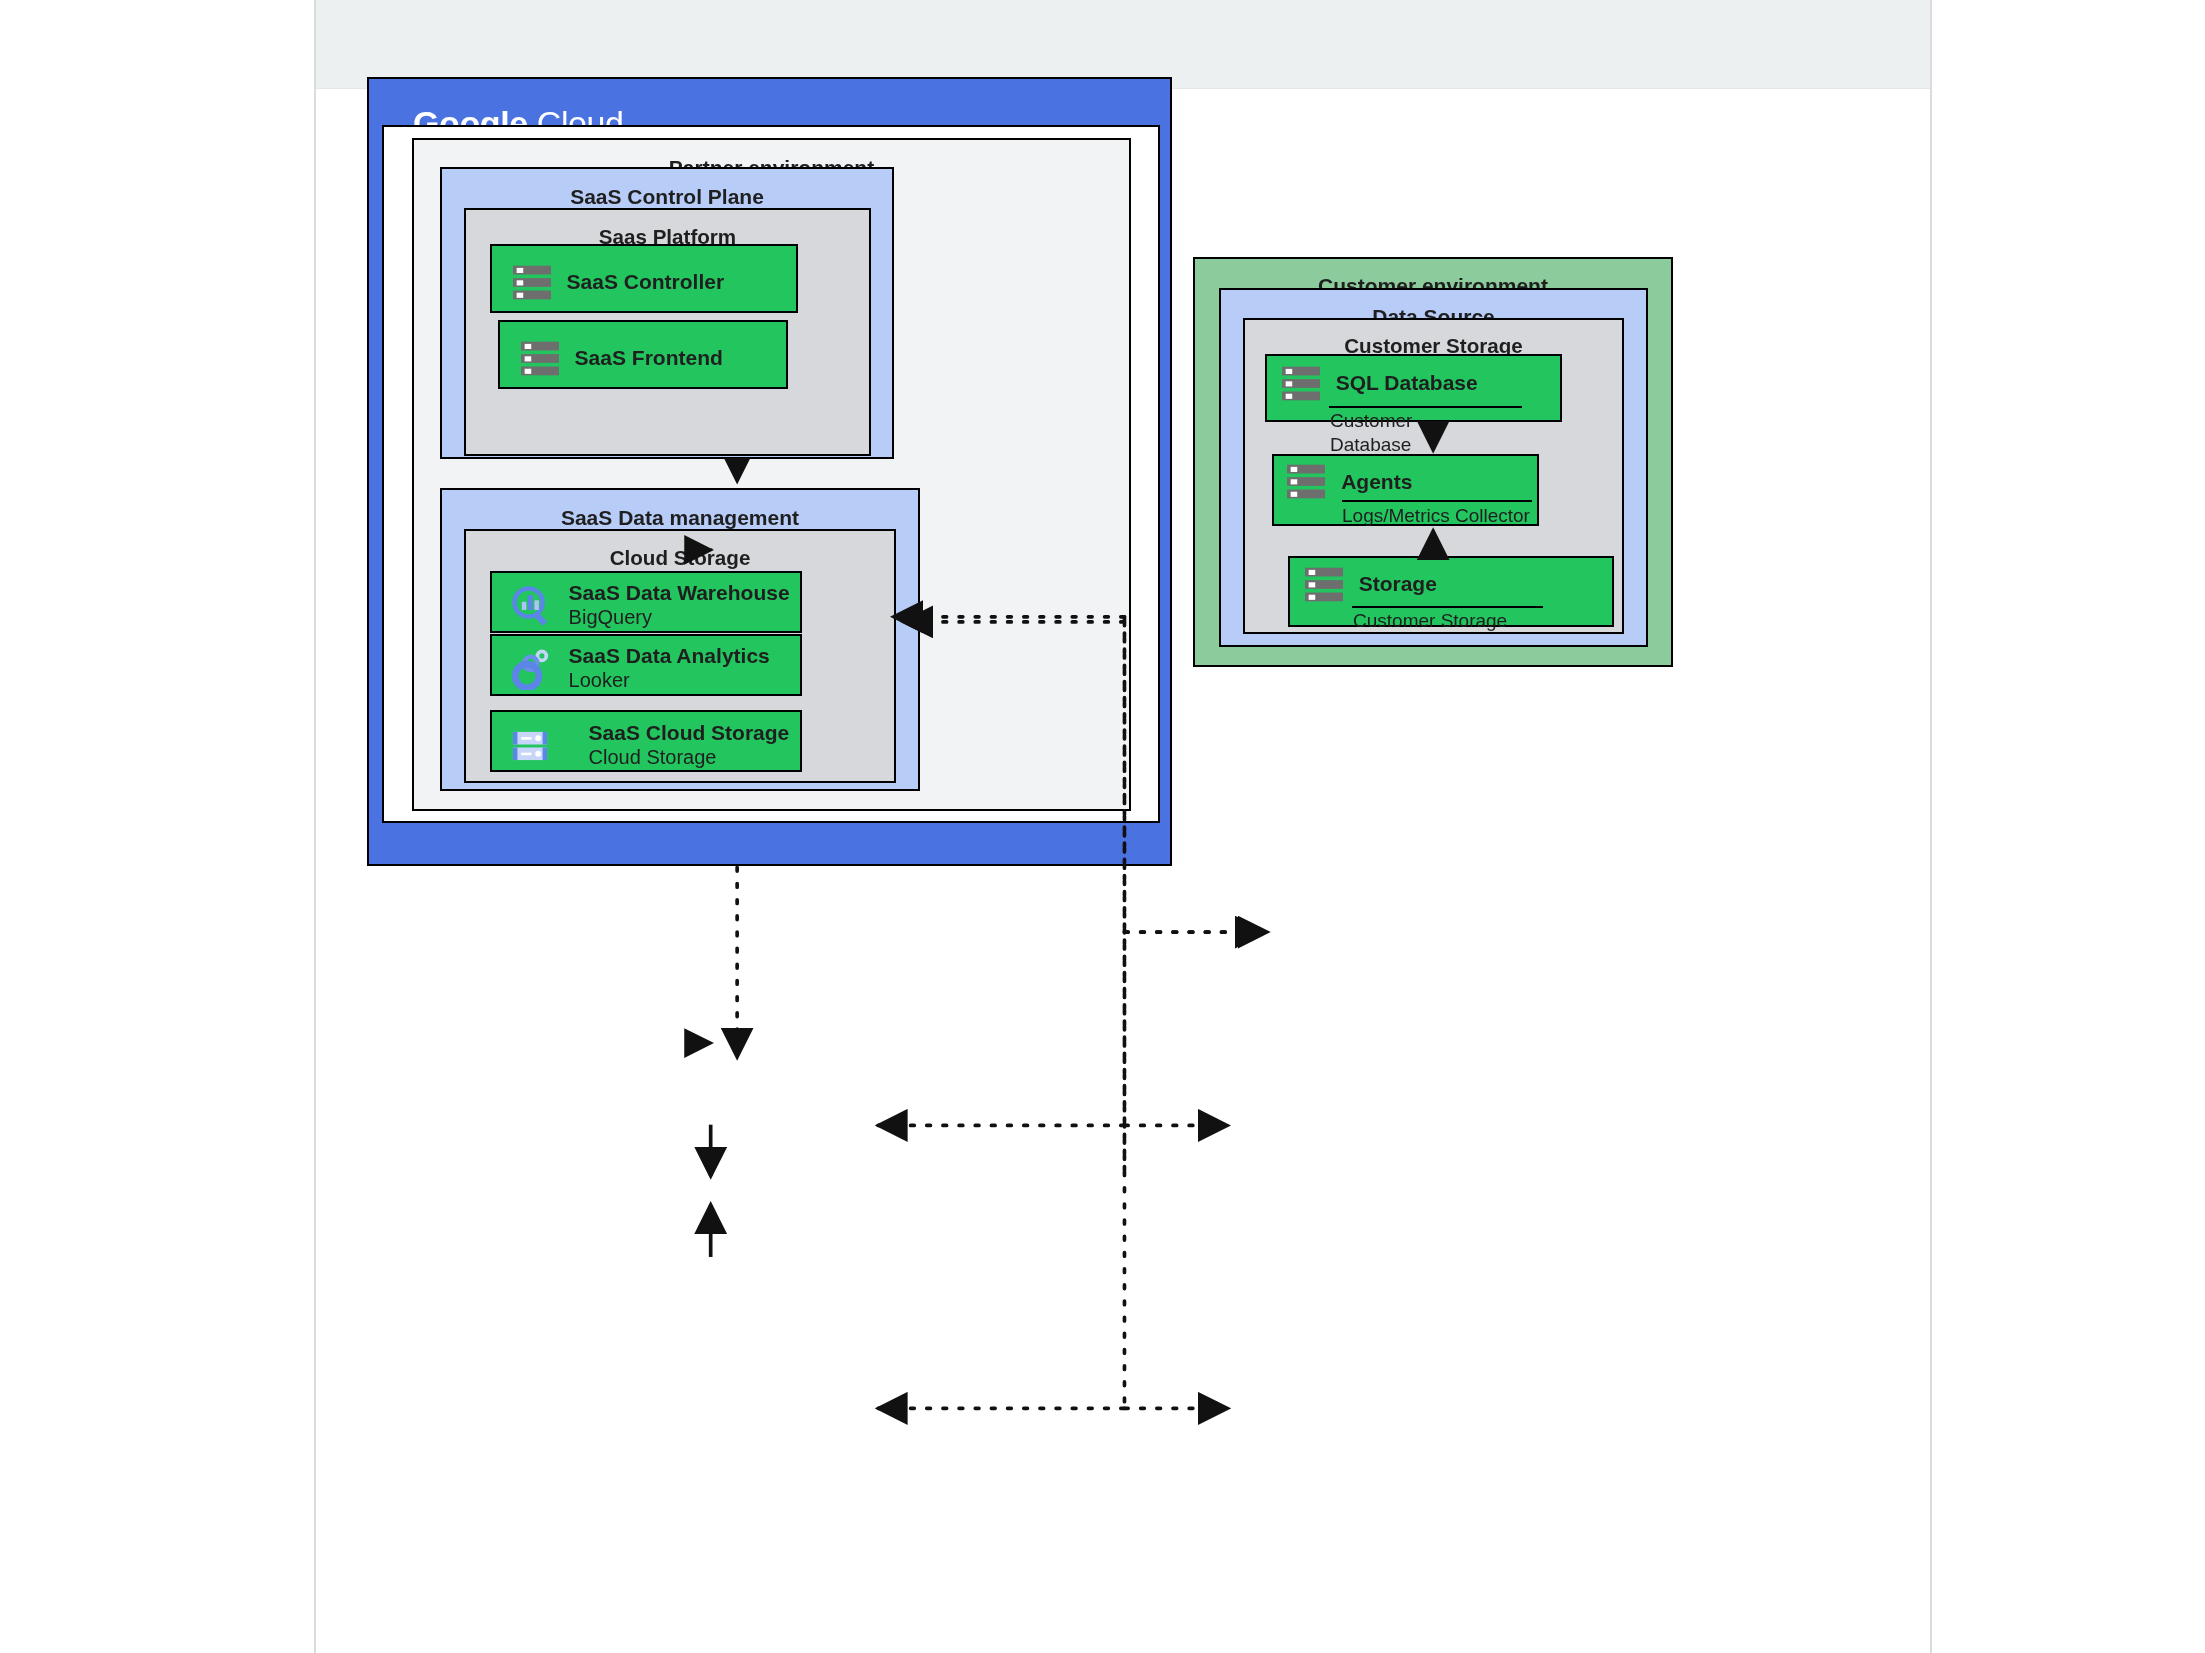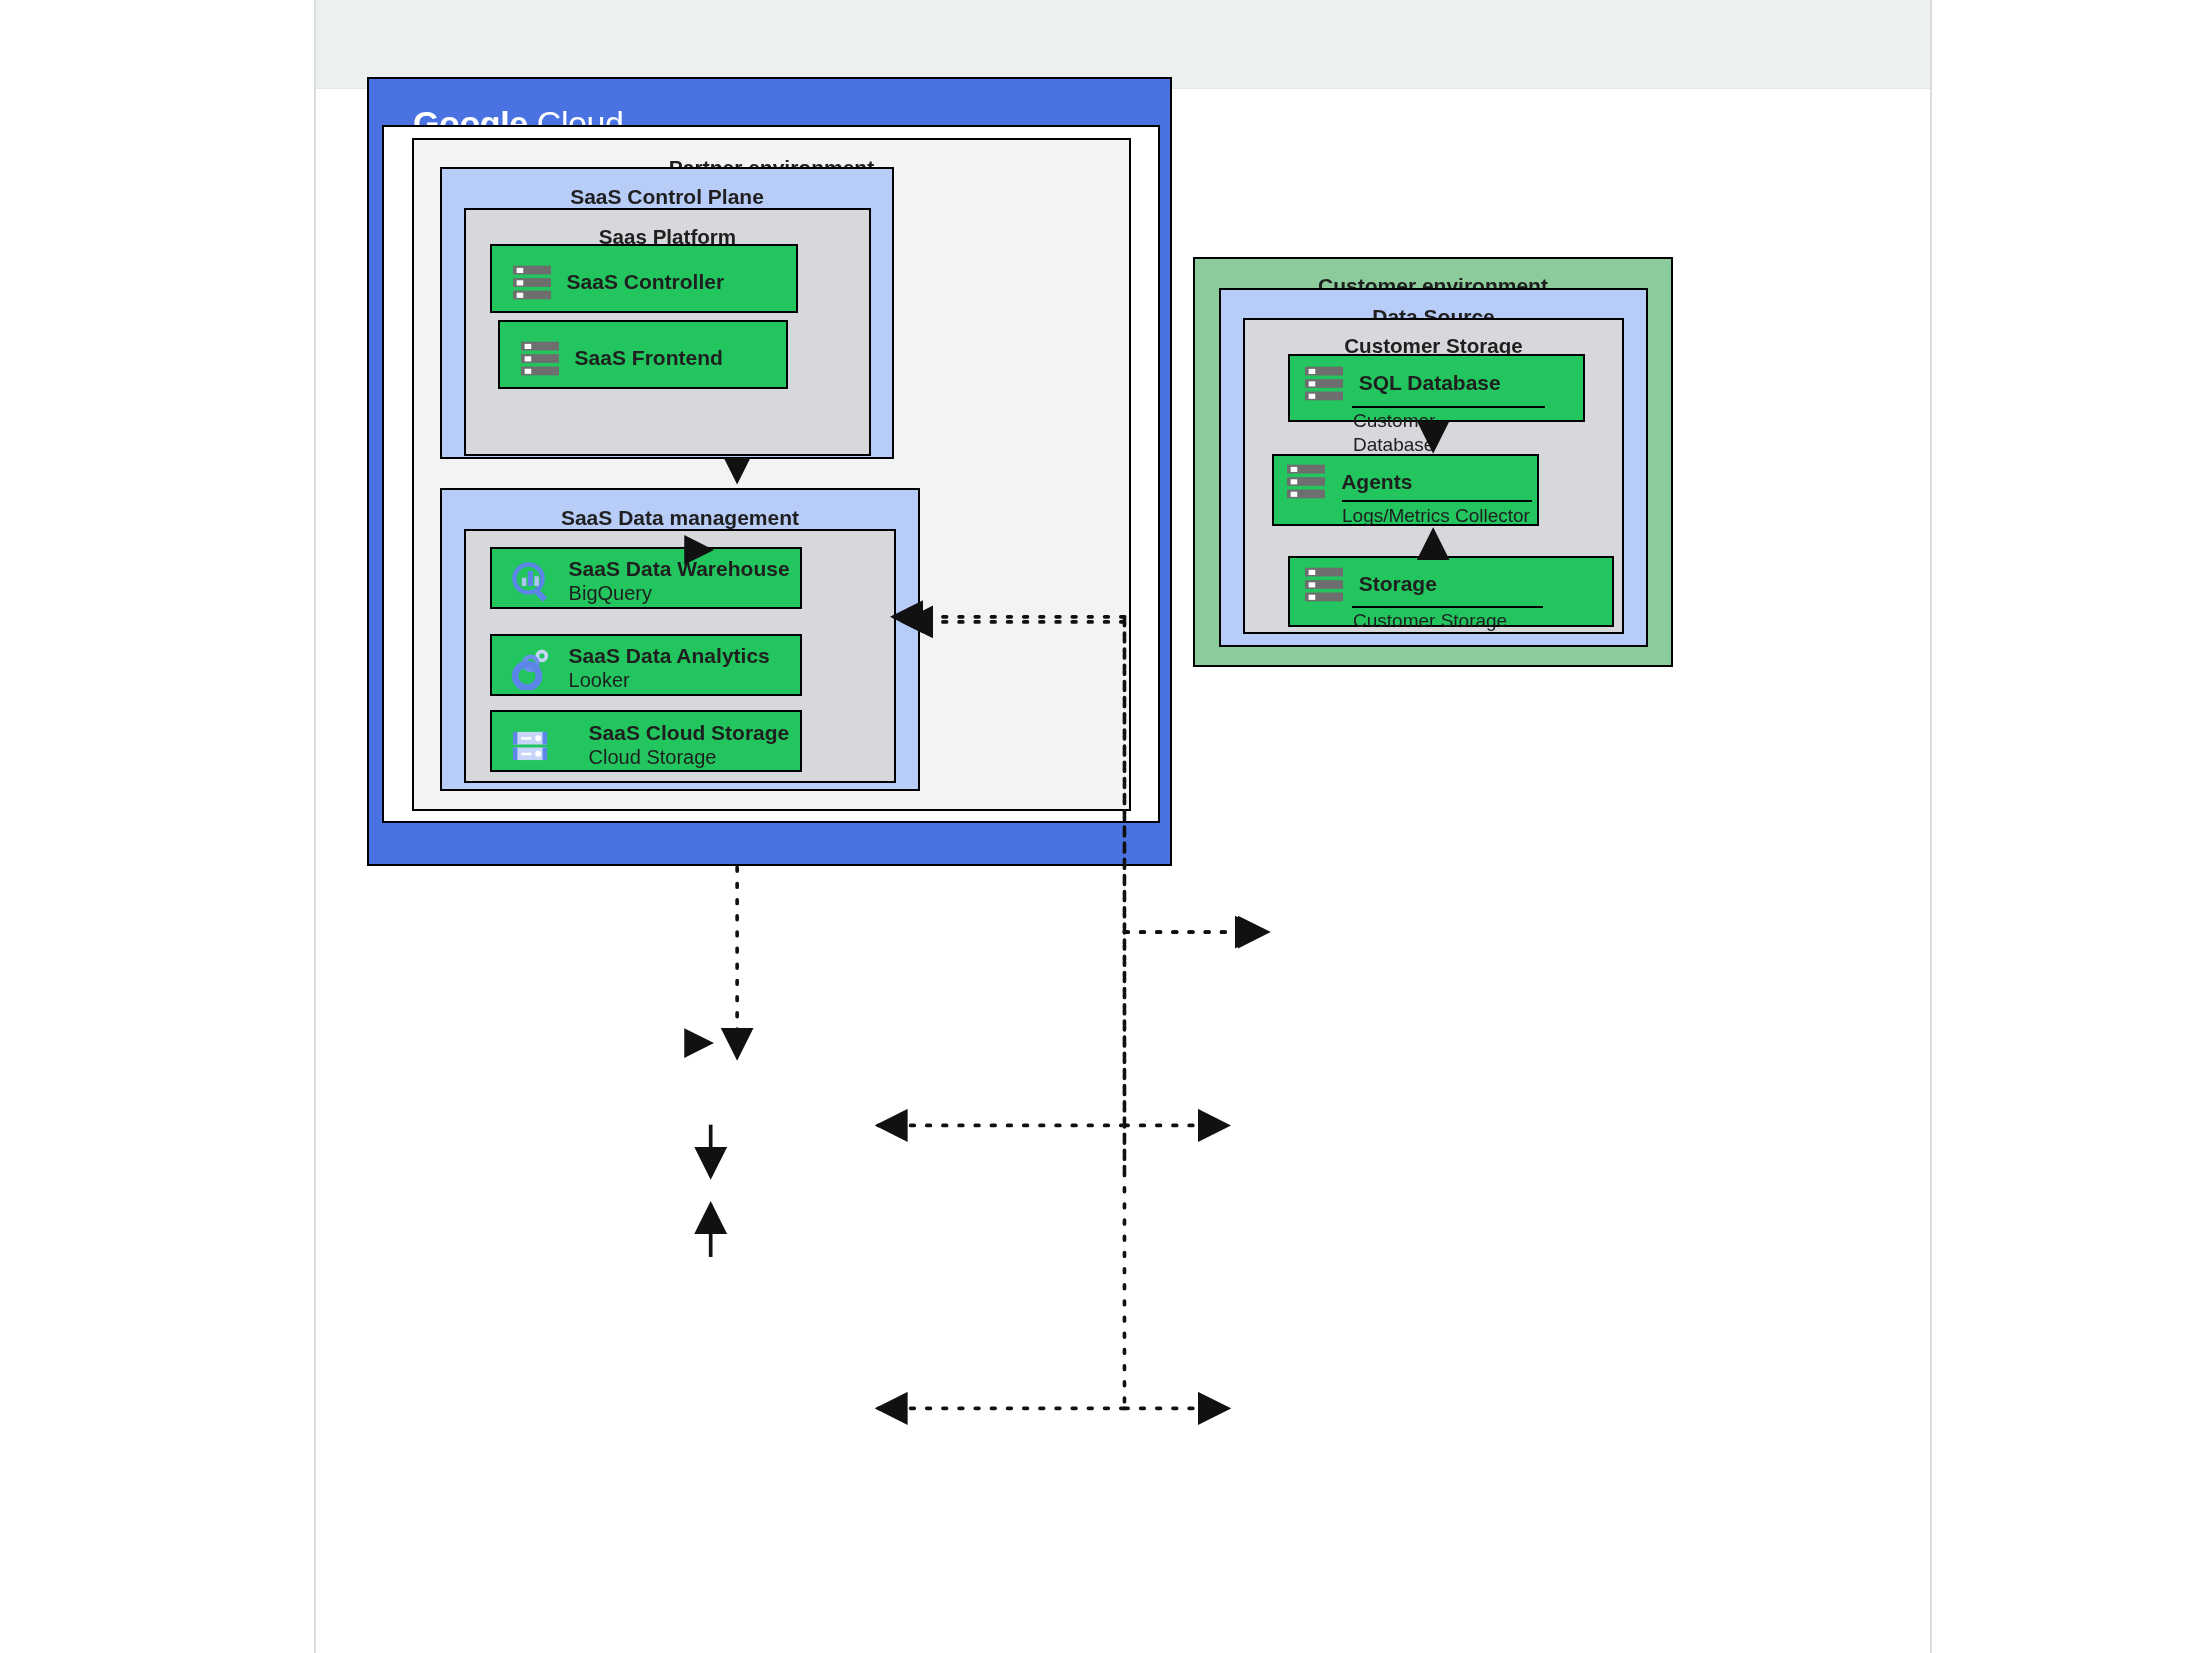--- a/index.html
+++ b/index.html
@@ -109,21 +109,21 @@
 
 
     <div class="box lavender" style="left:71px;top:409px;width:480px;height:303px;">
       <div class="box-label" style="top:16px;font-size:21px;">SaaS Data management</div>
     </div>
 
     <div class="box graybox" style="left:95px;top:450px;width:432px;height:254px;">
       <div class="box-label" style="top:15.4px;font-size:20.6px;">Cloud Storage</div>
     </div>
 
-    <div class="node" style="left:121px;top:468px;width:312px;height:62px;">
+    <div class="node" style="left:121px;top:492px;width:312px;height:62px;">
       <div class="node-row" style="left:17.6px;top:8px;">
         <svg class="node-ico" width="43" height="43" viewBox="0 0 58 58">
           <circle cx="25" cy="25" r="19" fill="none" stroke="#5C85E8" stroke-width="6"></circle>
           <rect x="16" y="24" width="6" height="11" fill="#AFC4F5"></rect>
           <rect x="24" y="15" width="7" height="20" fill="#5C85E8"></rect>
           <rect x="33" y="22" width="6" height="13" fill="#AFC4F5"></rect>
           <rect x="37" y="38" width="8" height="18" rx="1" fill="#5C85E8" transform="rotate(-45 41 47)"></rect>
         </svg>
         <div class="node-text">
           <div class="node-title">SaaS Data Warehouse</div>
@@ -173,21 +173,21 @@
   </div>
 
   <div class="box lavender" style="left:903px;top:288px;width:429px;height:359px;">
     <div class="box-label" style="top:15.4px;font-size:21px;">Data Source</div>
   </div>
 
   <div class="box graybox" style="left:927px;top:318px;width:381px;height:316px;">
     <div class="box-label" style="top:14px;font-size:20.6px;">Customer Storage</div>
   </div>
 
-  <div class="node uml" style="left:972px;top:354px;width:297px;height:68px;">
+  <div class="node uml" style="left:949px;top:354px;width:297px;height:68px;">
     <div class="u-head" style="left:14.7px;top:8.8px;">
       <svg class="node-ico" width="38" height="37" viewBox="0 0 52 50">
         <rect x="0" y="2" width="52" height="12" fill="#6E6E6E"></rect>
           <rect x="5" y="5" width="9" height="7" fill="#fff"></rect>
         <rect x="0" y="19" width="52" height="12" fill="#6E6E6E"></rect>
           <rect x="5" y="22" width="9" height="7" fill="#fff"></rect>
         <rect x="0" y="36" width="52" height="12" fill="#6E6E6E"></rect>
           <rect x="5" y="39" width="9" height="7" fill="#fff"></rect>
       </svg>
       <div class="node-title" style="margin-left:16px;">SQL Database</div>

